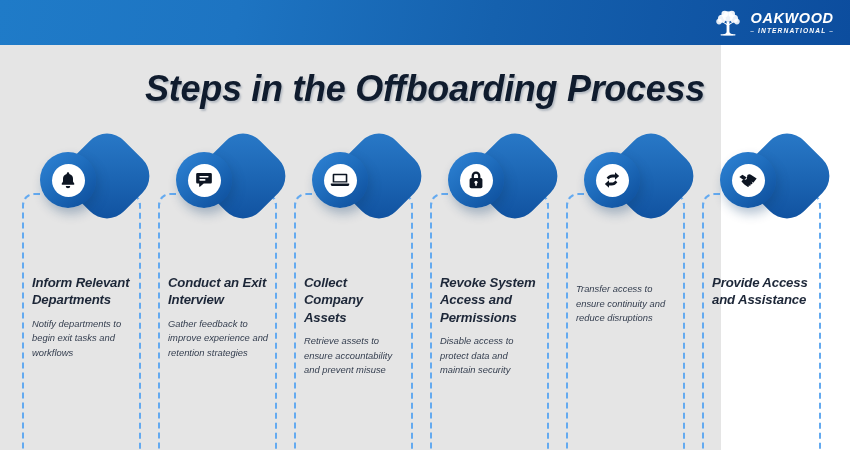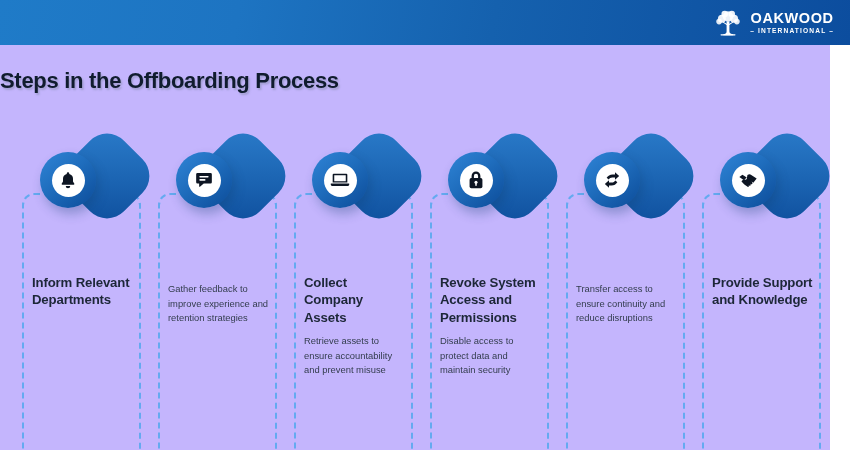--- a/index.html
+++ b/index.html
@@ -10,23 +10,24 @@
     width: 850px;
     height: 450px;
     overflow: hidden;
     background: #ffffff;
     font-family: "Liberation Sans", sans-serif;
     -webkit-font-smoothing: antialiased;
   }
 
   #infographic {
     position: relative;
-    width: 830px;
+    width: 721px;
     height: 450px;
-    background: #c4b5fd;
+    background: #e5e5e5;
+    font-style: italic;
   }
 
   
   .header-bar {
     position: absolute;
     left: 0;
     top: 0;
     width: 850px;
     height: 45px;
     background: linear-gradient(100deg, #1f7bc8 0%, #1d74c2 28%, #1561ae 58%, #0c4d9e 100%);
@@ -66,21 +67,22 @@
     letter-spacing: 1.15px;
     margin-top: 3px;
   }
 
   
   .page-title {
     position: absolute;
     left: 0;
     top: 68px;
     width: 850px;
-    font-size: 22px;
+    text-align: center;
+    font-size: 36px;
     font-weight: bold;
     color: #101c2e;
     letter-spacing: -0.3px;
     text-shadow: 1.5px 2px 2px rgba(110,125,145,0.40);
   }
 
   
   .steps-row {
     position: absolute;
     left: 0;
@@ -211,37 +213,39 @@
       <div class="icon-disc">
         <div class="icon-well">
           <svg viewBox="0 0 24 24" aria-hidden="true">
             <path d="M12 2.6a1.5 1.5 0 0 1 1.5 1.5v.6a6 6 0 0 1 4.5 5.8v3.3l1.6 2.6a.8.8 0 0 1-.7 1.2H5.1a.8.8 0 0 1-.7-1.2L6 13.8v-3.3a6 6 0 0 1 4.5-5.8v-.6A1.5 1.5 0 0 1 12 2.6z"></path>
             <path d="M9.3 19.2h5.4a2.7 2.7 0 0 1-5.4 0z"></path>
           </svg>
         </div>
       </div>
       <div class="step-text">
         <div class="step-heading">Inform Relevant Departments</div>
+        <div class="step-desc">Notify departments to begin exit tasks and workflows</div>
       </div>
 
     </div>
 
     <div class="step" style="left:154px;">
       <div class="step-card"></div>
       <div class="badge-back"></div>
       <div class="icon-disc">
         <div class="icon-well">
           <svg viewBox="0 0 24 24" aria-hidden="true">
             <path d="M4.2 3.6h15.6a1.6 1.6 0 0 1 1.6 1.6v9.4a1.6 1.6 0 0 1-1.6 1.6h-8.1l-4.6 3.9a.55.55 0 0 1-.9-.43v-3.47H4.2a1.6 1.6 0 0 1-1.6-1.6V5.2a1.6 1.6 0 0 1 1.6-1.6z"></path>
             <rect x="6.4" y="7.1" width="11.2" height="1.9" rx="0.95" fill="#ffffff"></rect>
             <rect x="6.4" y="10.9" width="7.4" height="1.9" rx="0.95" fill="#ffffff"></rect>
           </svg>
         </div>
       </div>
       <div class="step-text">
+        <div class="step-heading">Conduct an Exit Interview</div>
         <div class="step-desc">Gather feedback to improve experience and retention strategies</div>
       </div>
 
     </div>
 
     <div class="step" style="left:426px;">
       <div class="step-card"></div>
       <div class="badge-back"></div>
       <div class="icon-disc">
         <div class="icon-well">
@@ -301,19 +305,19 @@
       <div class="badge-back"></div>
       <div class="icon-disc">
         <div class="icon-well">
           <svg viewBox="0 0 24 24" aria-hidden="true">
             <path d="M1.6 8.4l3.7-2.6 5.2 3.1-2.6 2.4a1.5 1.5 0 0 1-2 0L1.6 8.4z"></path>
             <path d="M11.3 6.1c1.6-1.1 3.1-1.2 4.6-.2l6.5 4.3-4 5.1-2.1-1.6.9 1.6a1.2 1.2 0 0 1-1.8 1.5l-.6-.6.4.9a1.2 1.2 0 0 1-1.9 1.4l-.6-.6.3.7a1.15 1.15 0 0 1-1.85 1.3L8 17.6c-1.6-1.3-2.9-2.6-3.9-4.2l3-2.6a2.6 2.6 0 0 0 3.4.1z"></path>
           </svg>
         </div>
       </div>
       <div class="step-text">
-        <div class="step-heading">Provide Support and Knowledge</div>
+        <div class="step-heading">Provide Access and Assistance</div>
       </div>
 
     </div>
 
   </div>
 </div>
 
 </body></html>

